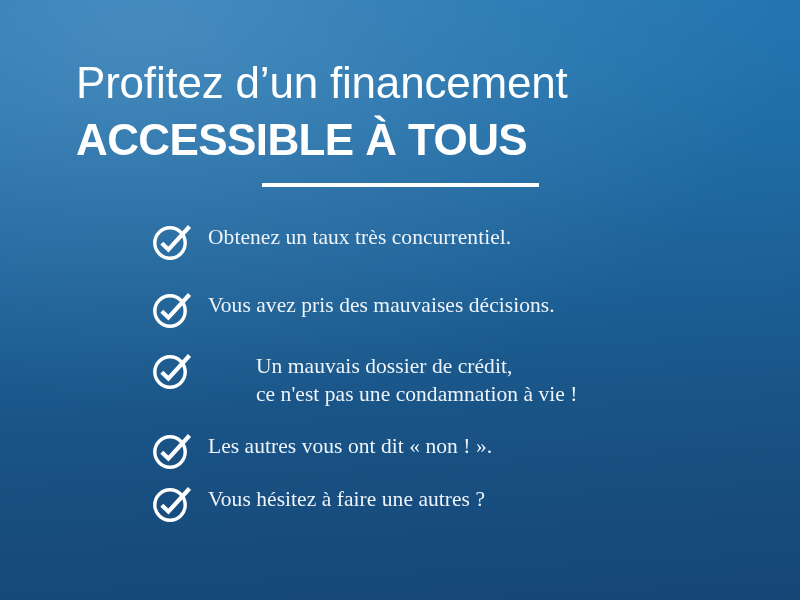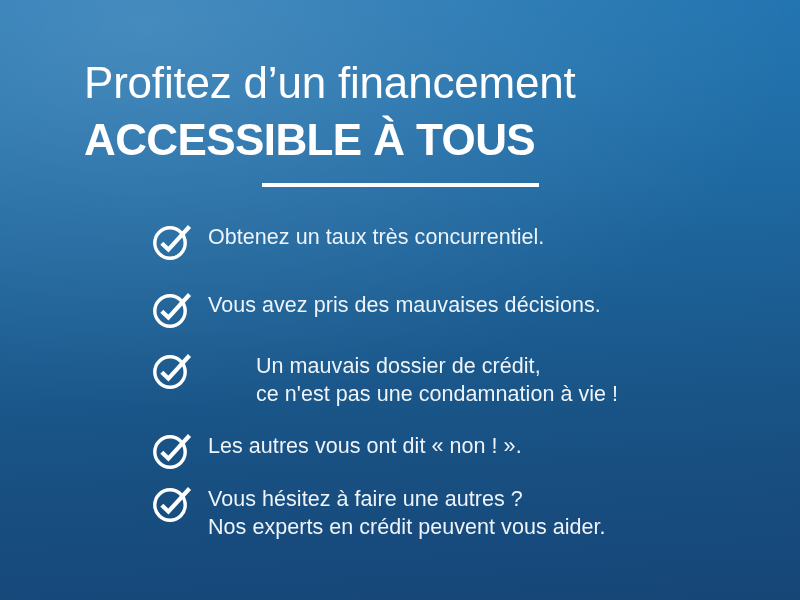--- a/index.html
+++ b/index.html
@@ -31,21 +31,21 @@
           #1c6096 49%,
           #1a5689 64%,
           #184e80 79%,
           #17497c 92%,
           #164676 100%);
   }
 
   
   #headline-block {
     position: absolute;
-    left: 84px;
+    left: 76px;
     top: 58px;
     width: 700px;
   }
   #headline-line1 {
     font-size: 44px;
     font-weight: 400;
     line-height: 50px;
     color: #ffffff;
     letter-spacing: -0.2px;
     white-space: nowrap;
@@ -73,20 +73,21 @@
     position: absolute;
     left: 150px;
     top: 220px;
     width: 620px;
   }
   .benefit-row {
     position: relative;
     display: flex;
     align-items: flex-start;
     margin-bottom: 21px;
+    font-family: Liberation Serif, serif;
   }
   .benefit-row:last-child { margin-bottom: 0; }
 
   .check-icon {
     flex: 0 0 auto;
     width: 42px;
     height: 42px;
     margin-right: 16px;
     margin-top: 1px;
   }
@@ -179,18 +180,17 @@
 
     <div class="benefit-row" id="benefit-row-5">
       <span class="check-icon">
         <svg viewBox="0 0 42 42" xmlns="http://www.w3.org/2000/svg">
           <circle cx="20" cy="22" r="15.2" fill="none" stroke="#ffffff" stroke-width="3.4"></circle>
           <path d="M11.8 22.2 L18.4 28.6 L39.5 5.5" fill="none" stroke="#ffffff" stroke-width="4.2" stroke-linecap="butt" stroke-linejoin="miter"></path>
         </svg>
       </span>
       <div class="benefit-text">
         <span>Vous hésitez à faire une autres ?</span>
-        <span class="line2">Nos experts en crédit peuvent vous aider.</span>
       </div>
     </div>
 
   </div>
 </div>
 
 </body></html>

